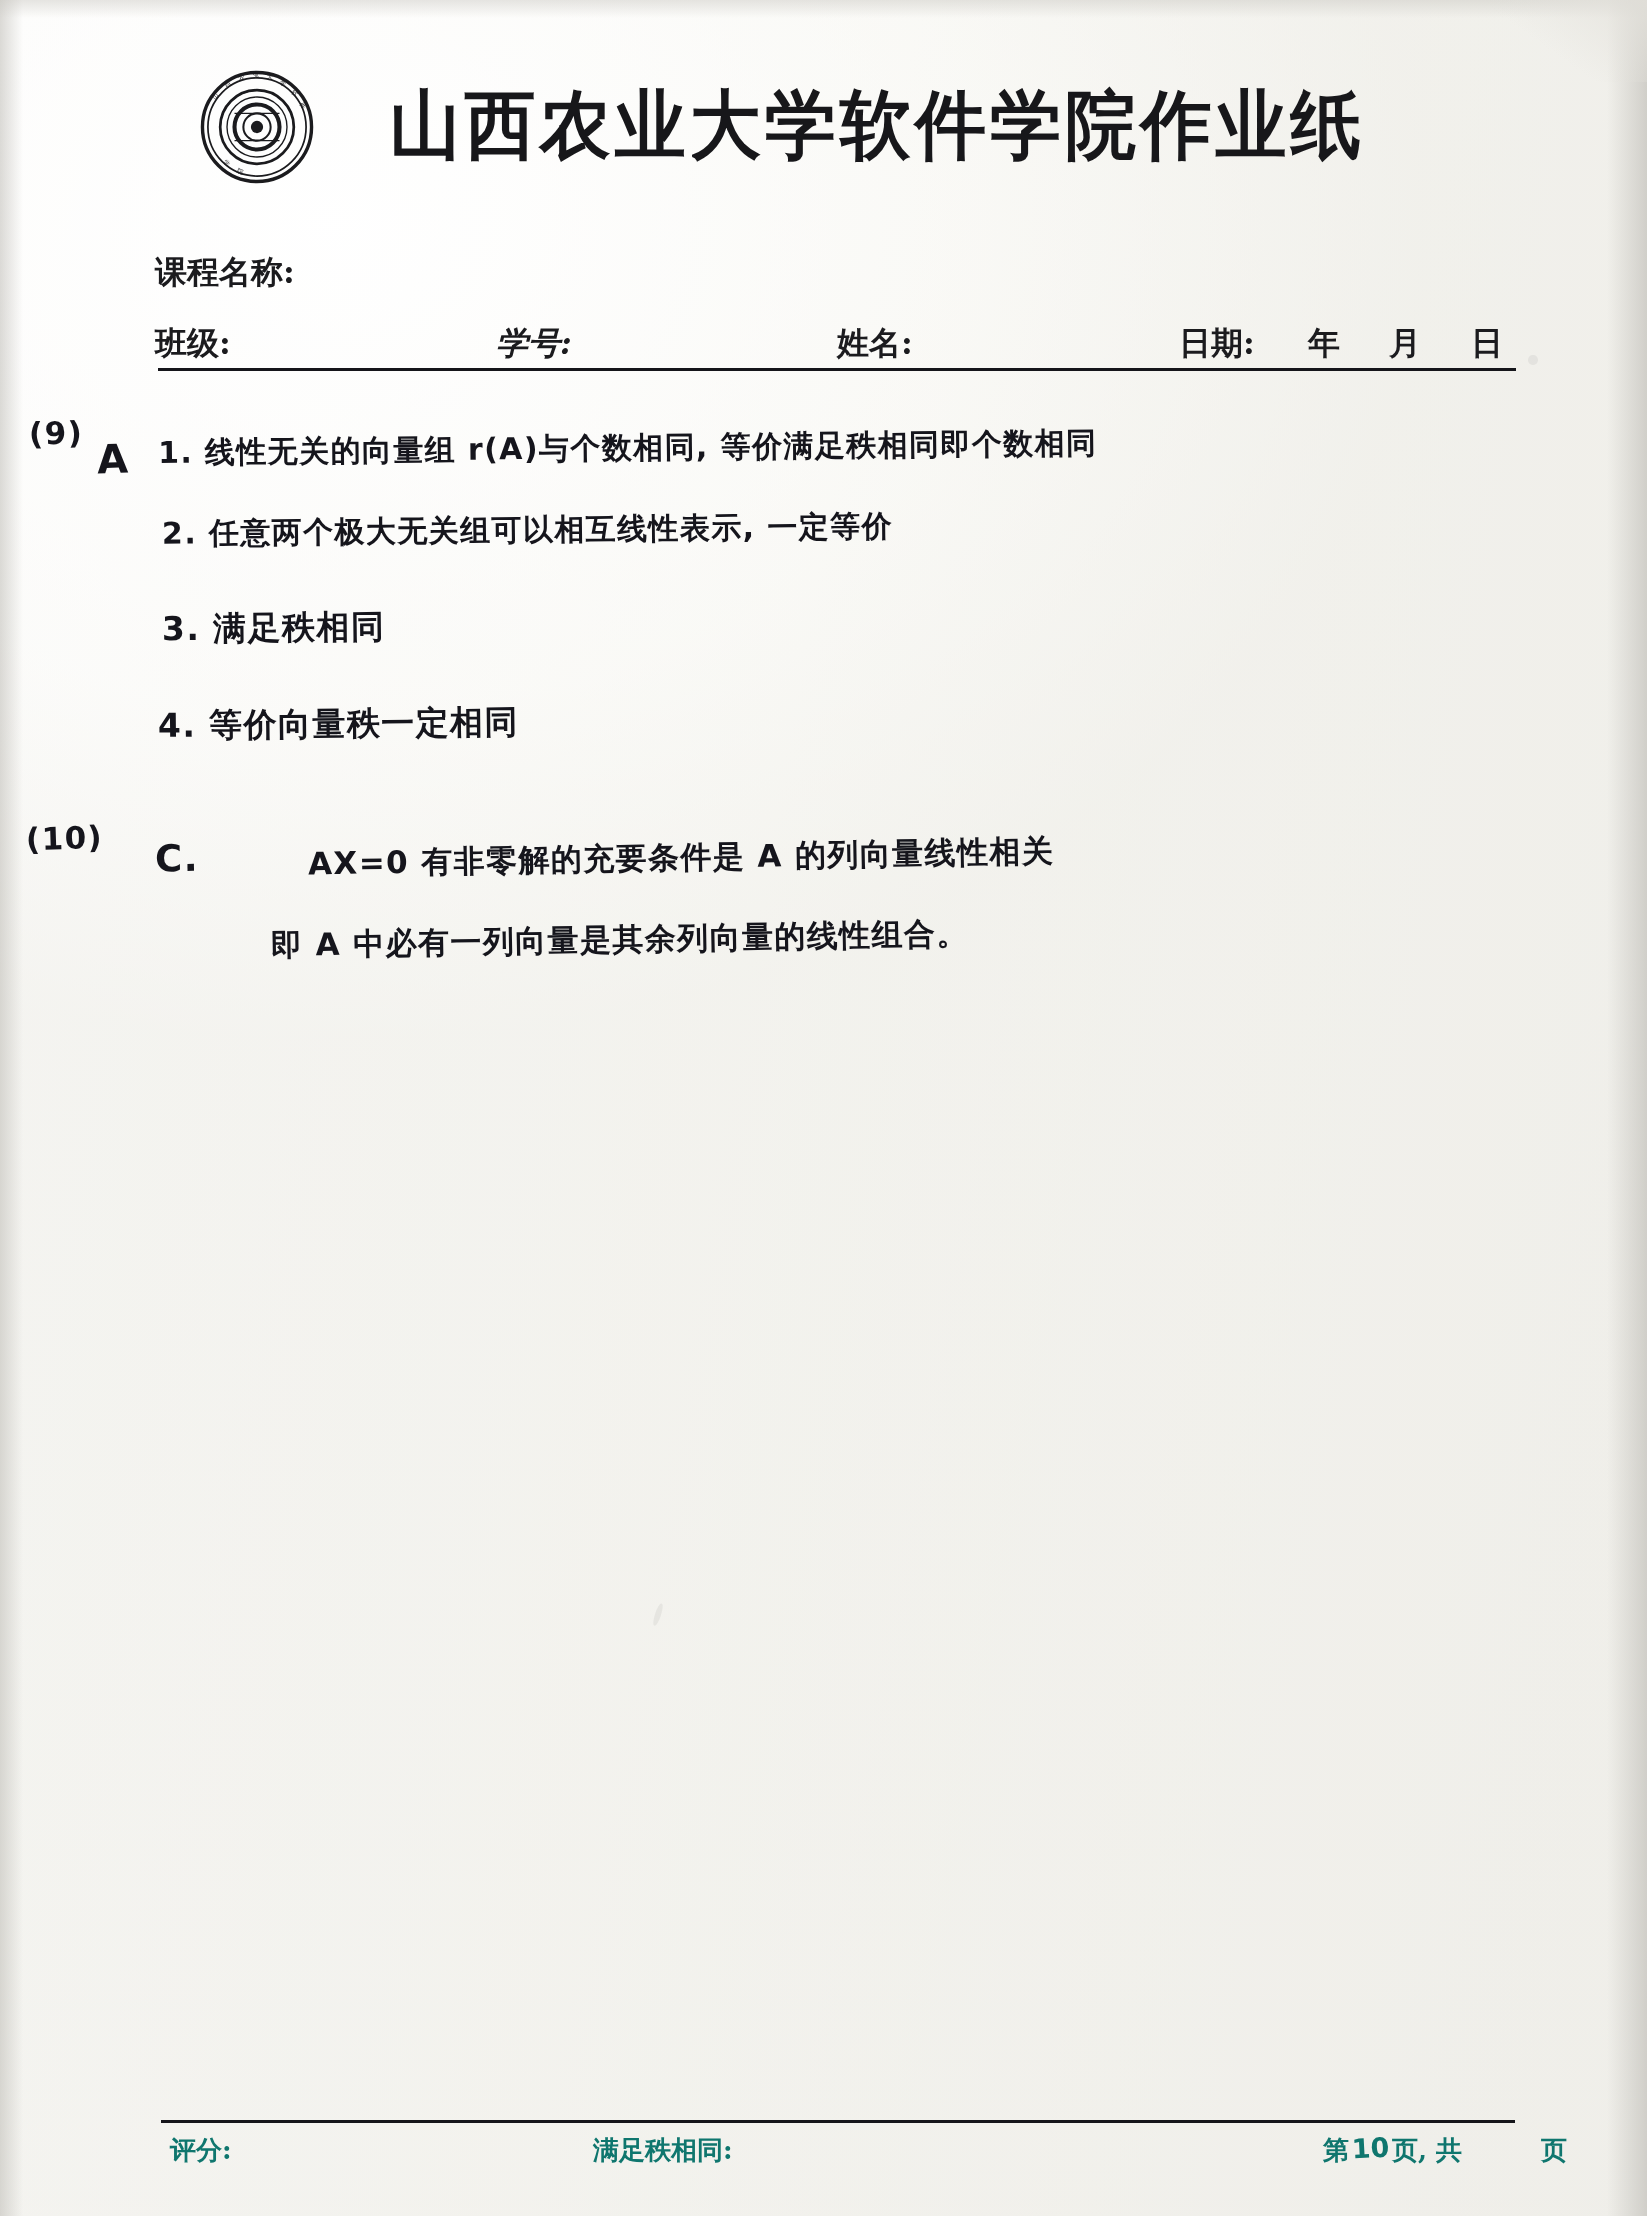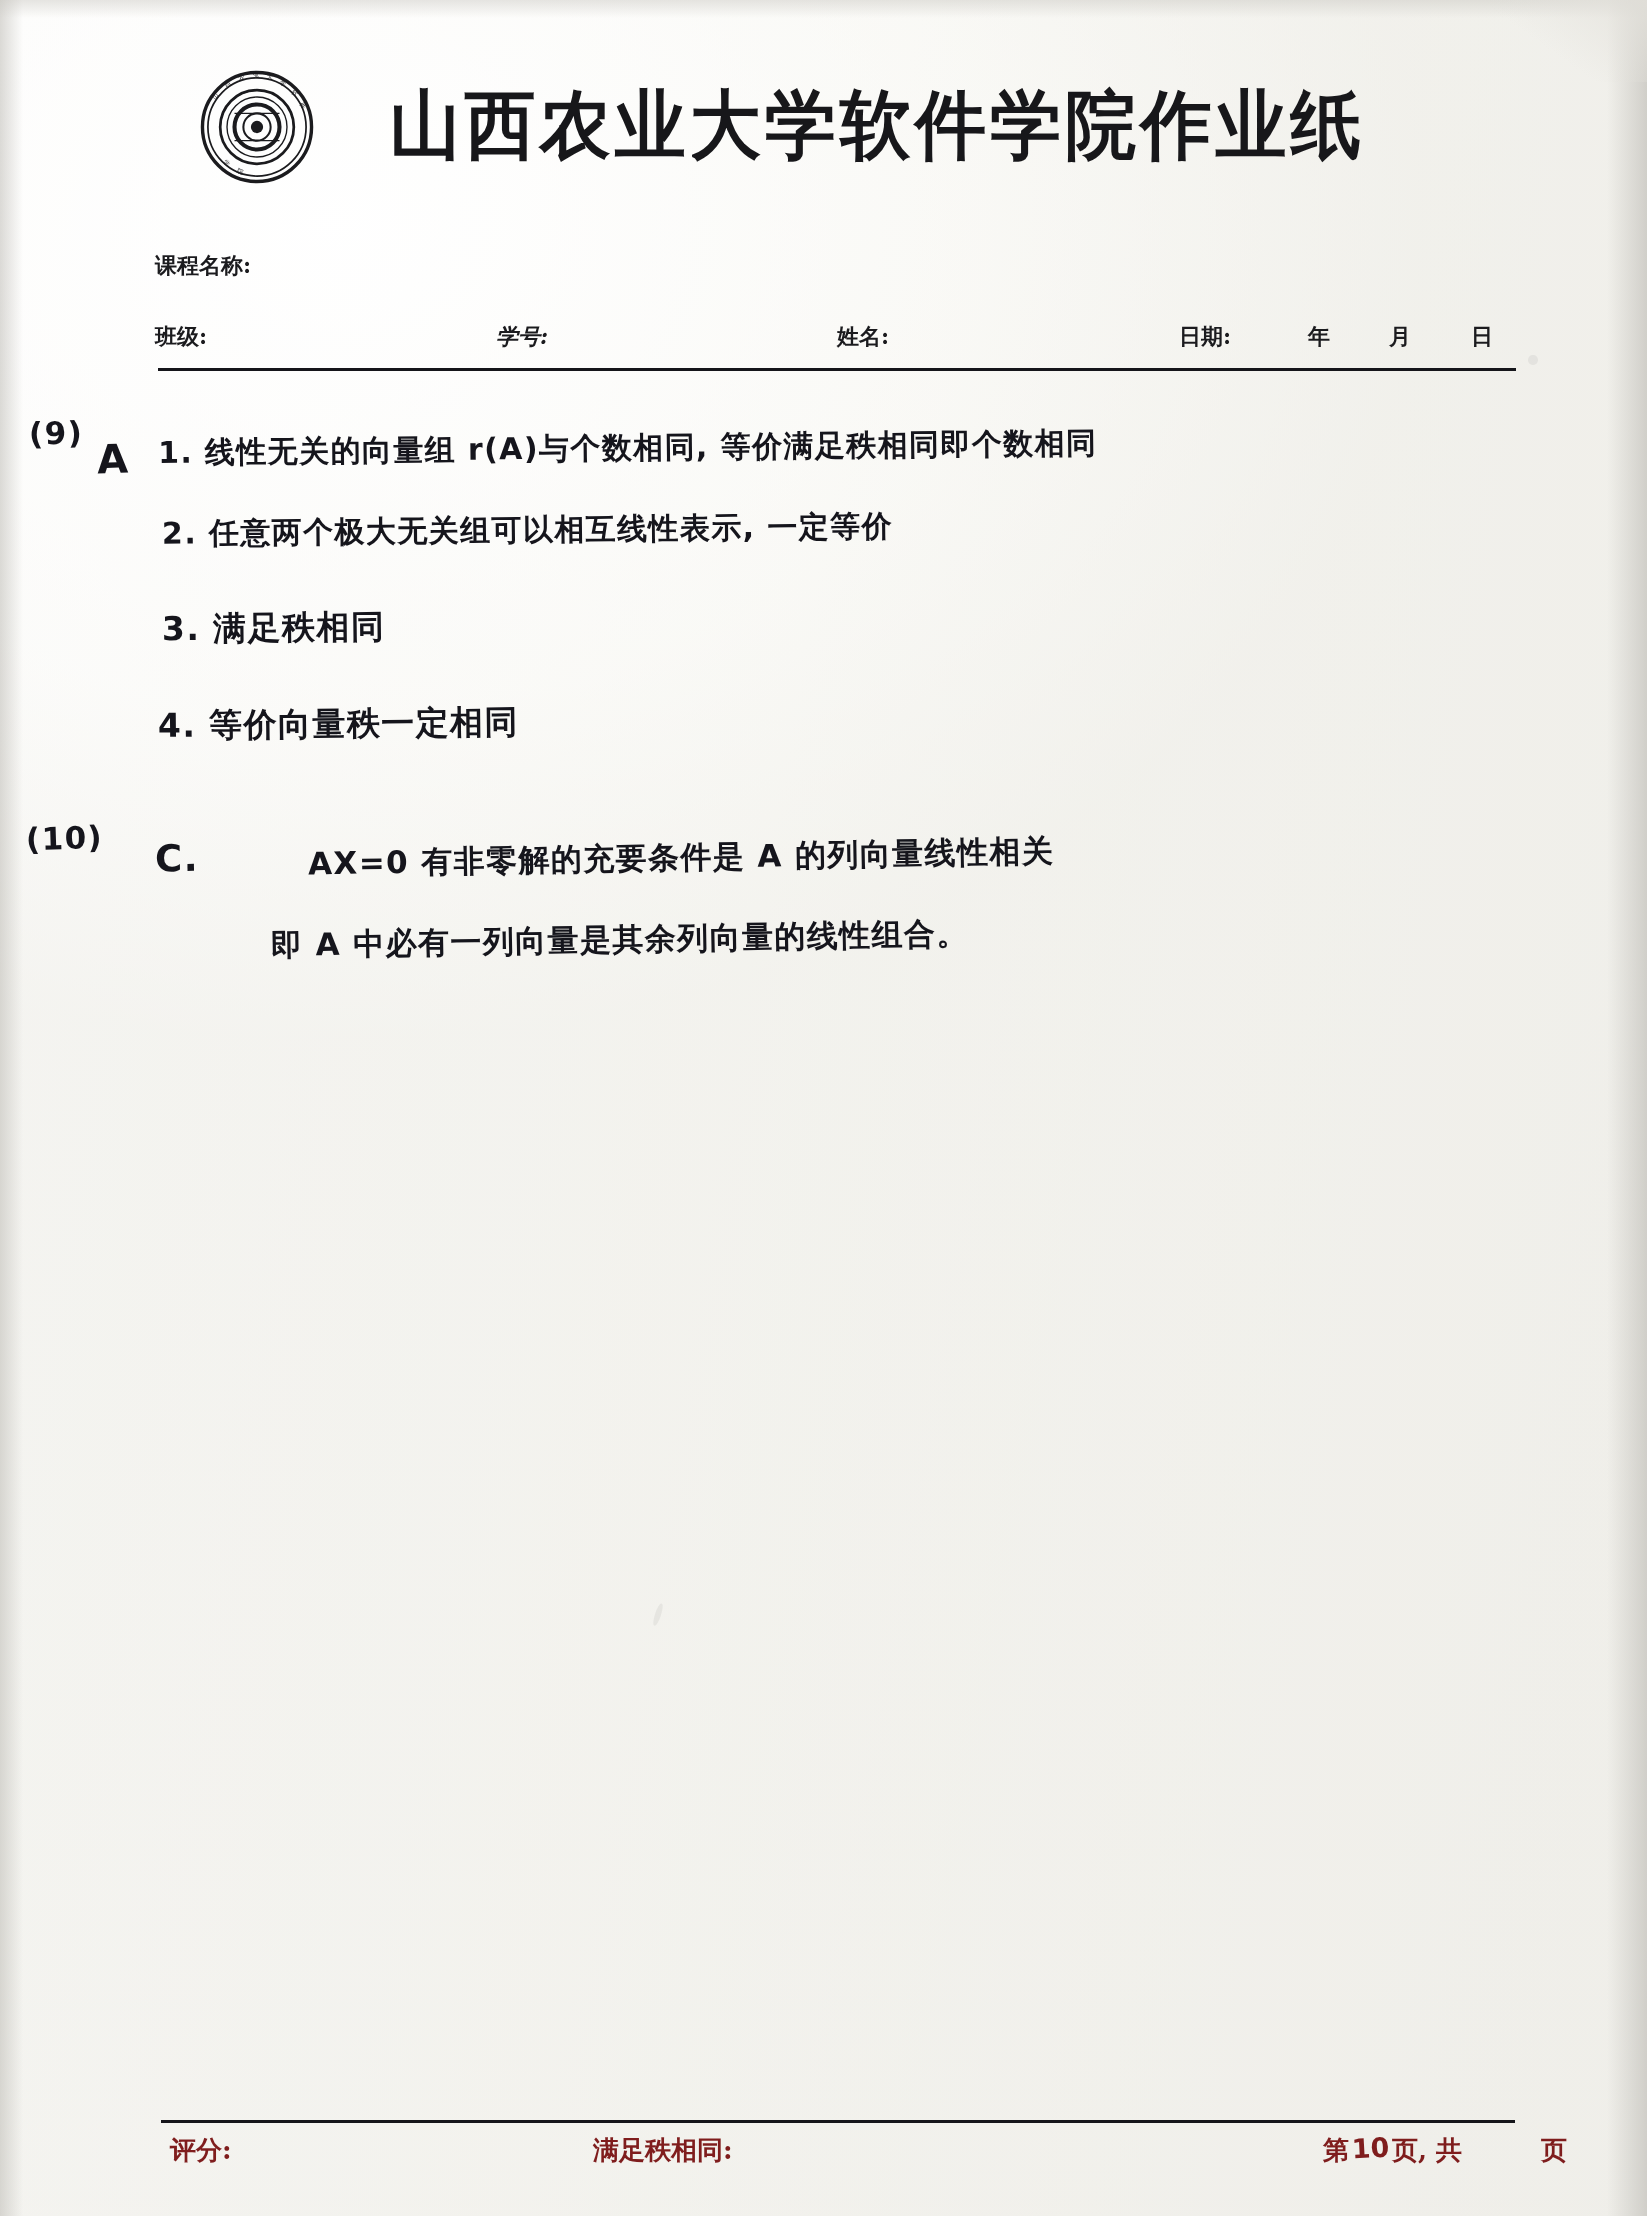--- a/index.html
+++ b/index.html
@@ -86,21 +86,21 @@
     position: absolute;
     left: 155px;
     top: 251px;
     width: 1357px;
   }
   .form-row {
     position: relative;
     height: 42px;
     font-family: "DejaVu Serif", "Liberation Serif", serif;
     font-weight: 700;
-    font-size: 22px;
+    font-size: 32px;
     color: #1b1b1e;
   }
   .fl { position: absolute; white-space: nowrap; }
 
   .header-rule {
     position: absolute;
     left: 158px;
     top: 368px;
     width: 1358px;
     height: 0;
@@ -136,21 +136,21 @@
   }
   .footer {
     position: absolute;
     left: 170px;
     top: 2133px;
     width: 1350px;
     height: 48px;
     font-family: "DejaVu Serif", "Liberation Serif", serif;
     font-weight: 700;
     font-size: 26px;
-    color: #7f1d1d;
+    color: #0f766e;
   }
   .footer .fl { position: absolute; white-space: nowrap; }
   .page-num-hand {
     font-family: "DejaVu Sans", sans-serif;
     font-weight: 700;
     font-size: 27px;
     display: inline-block;
     transform: rotate(-3deg) translateY(-1.4px);
     padding: 0 2.7px;
   }

